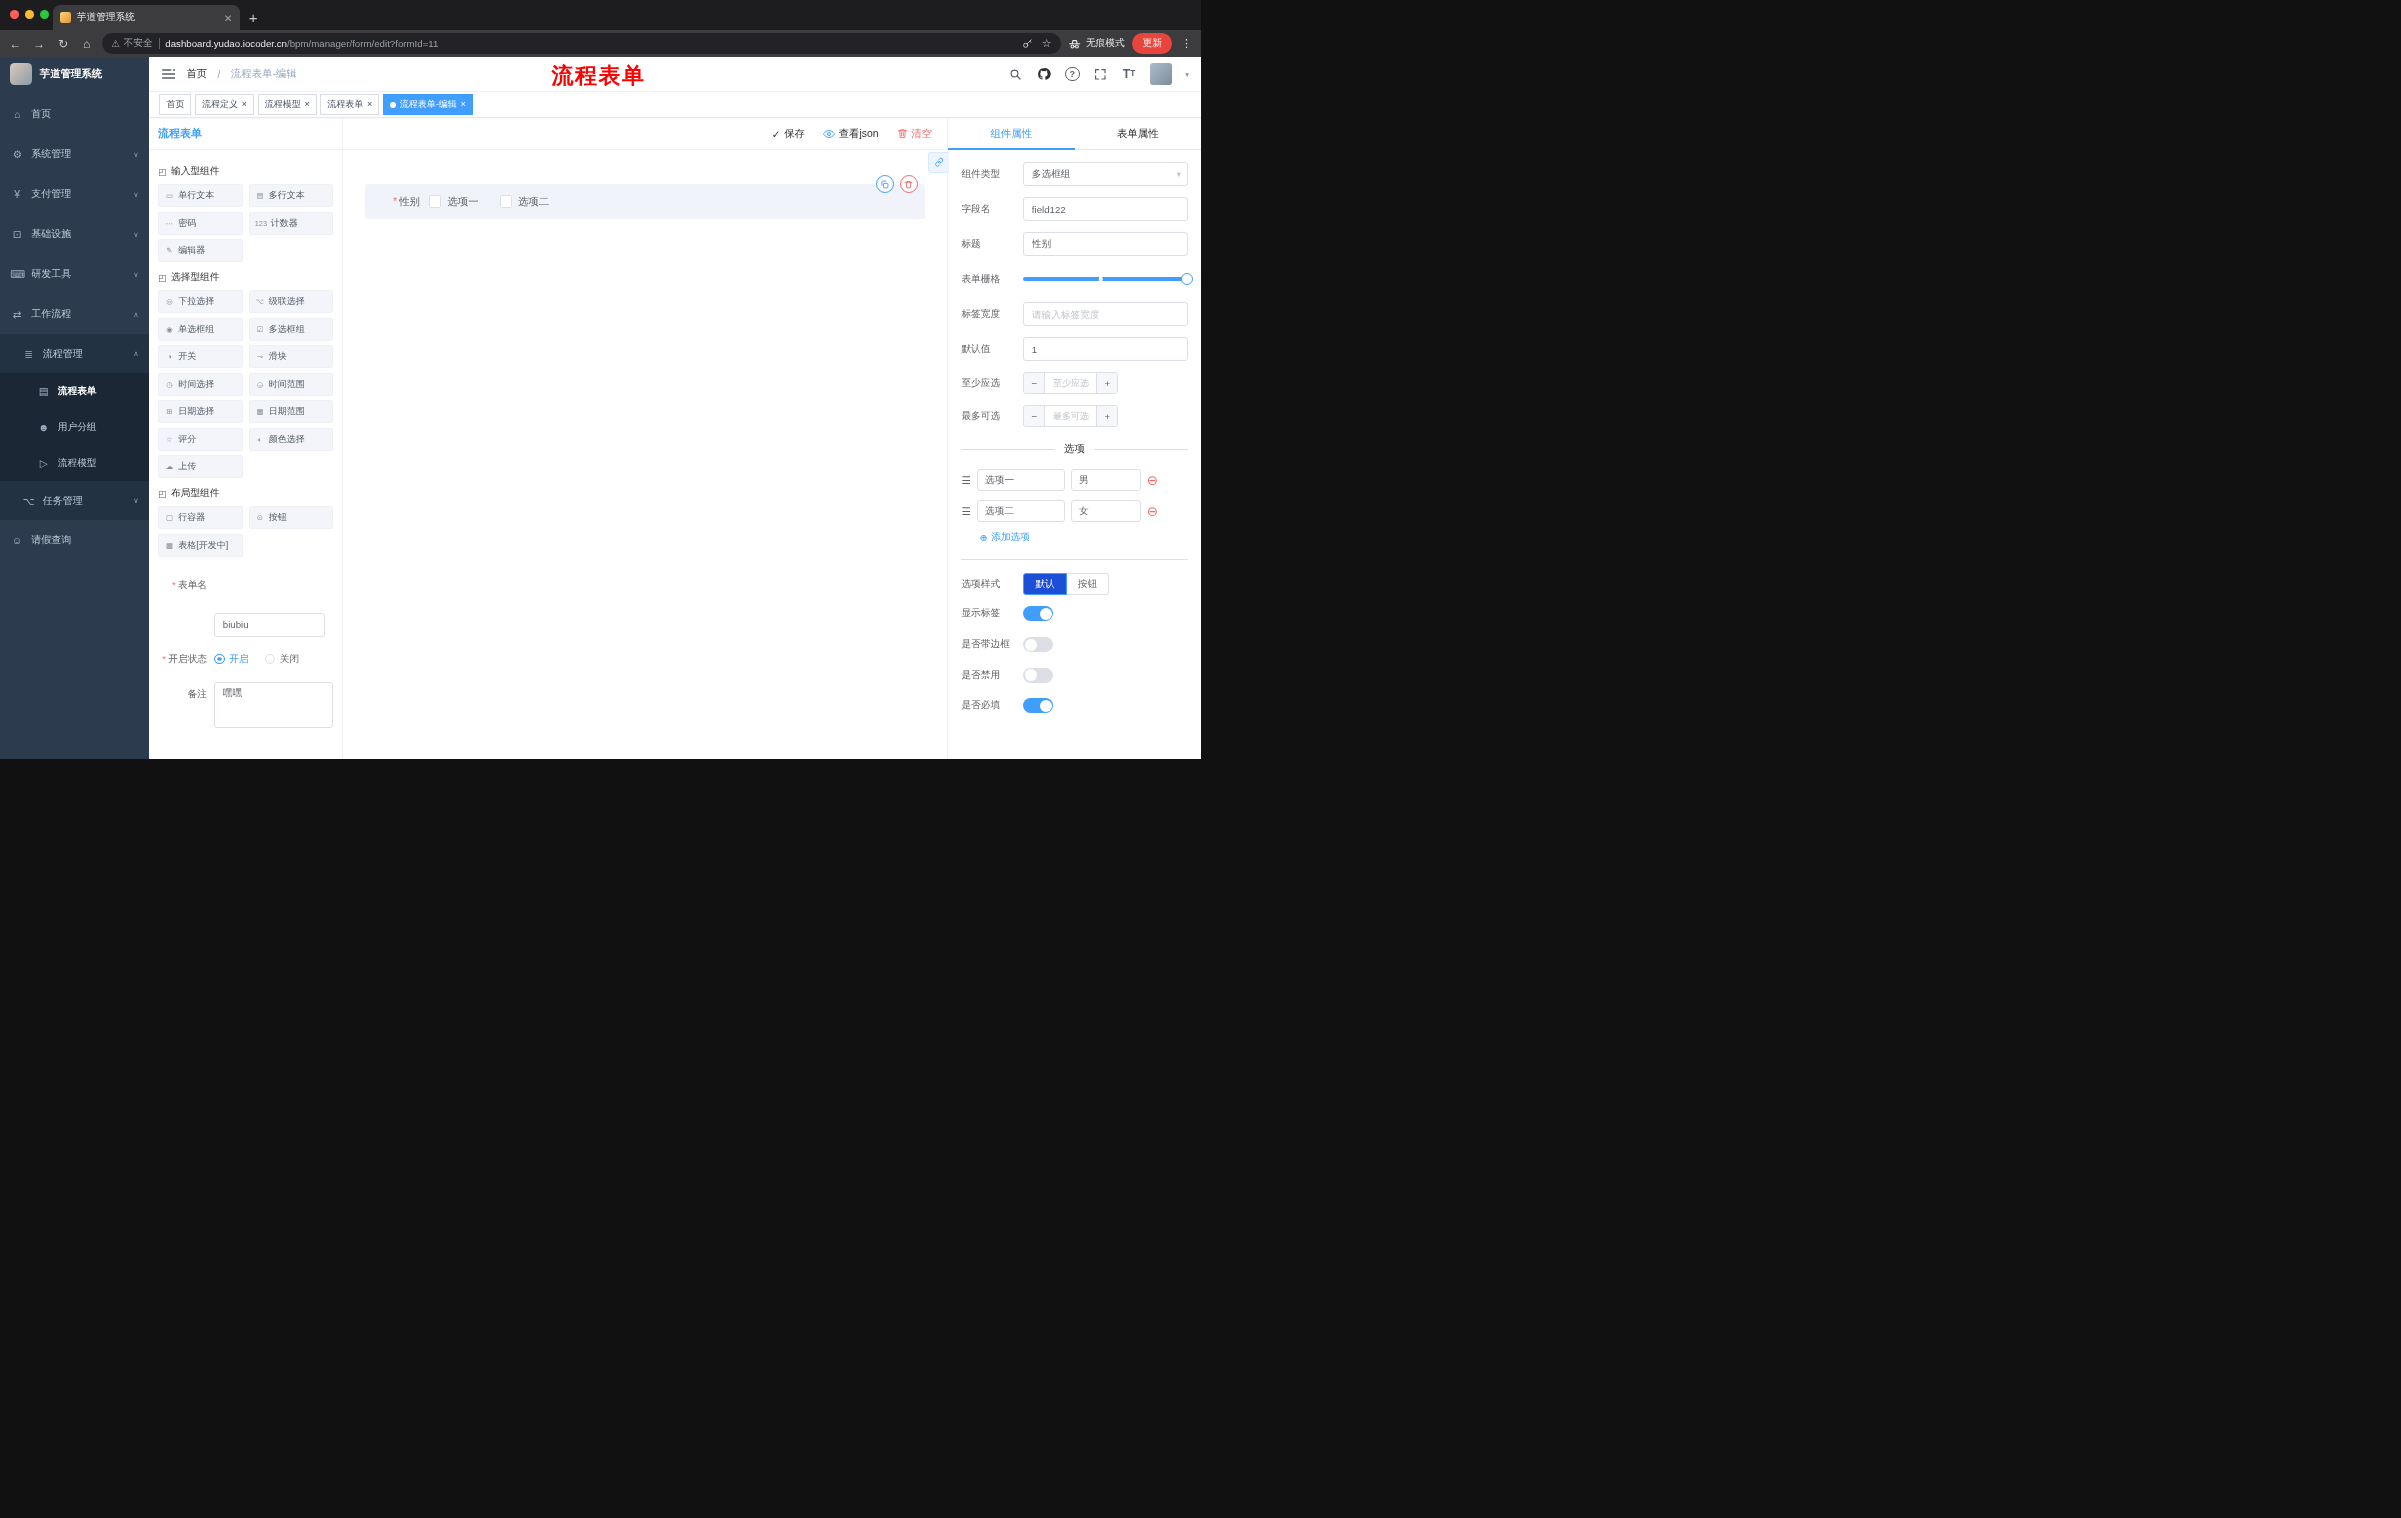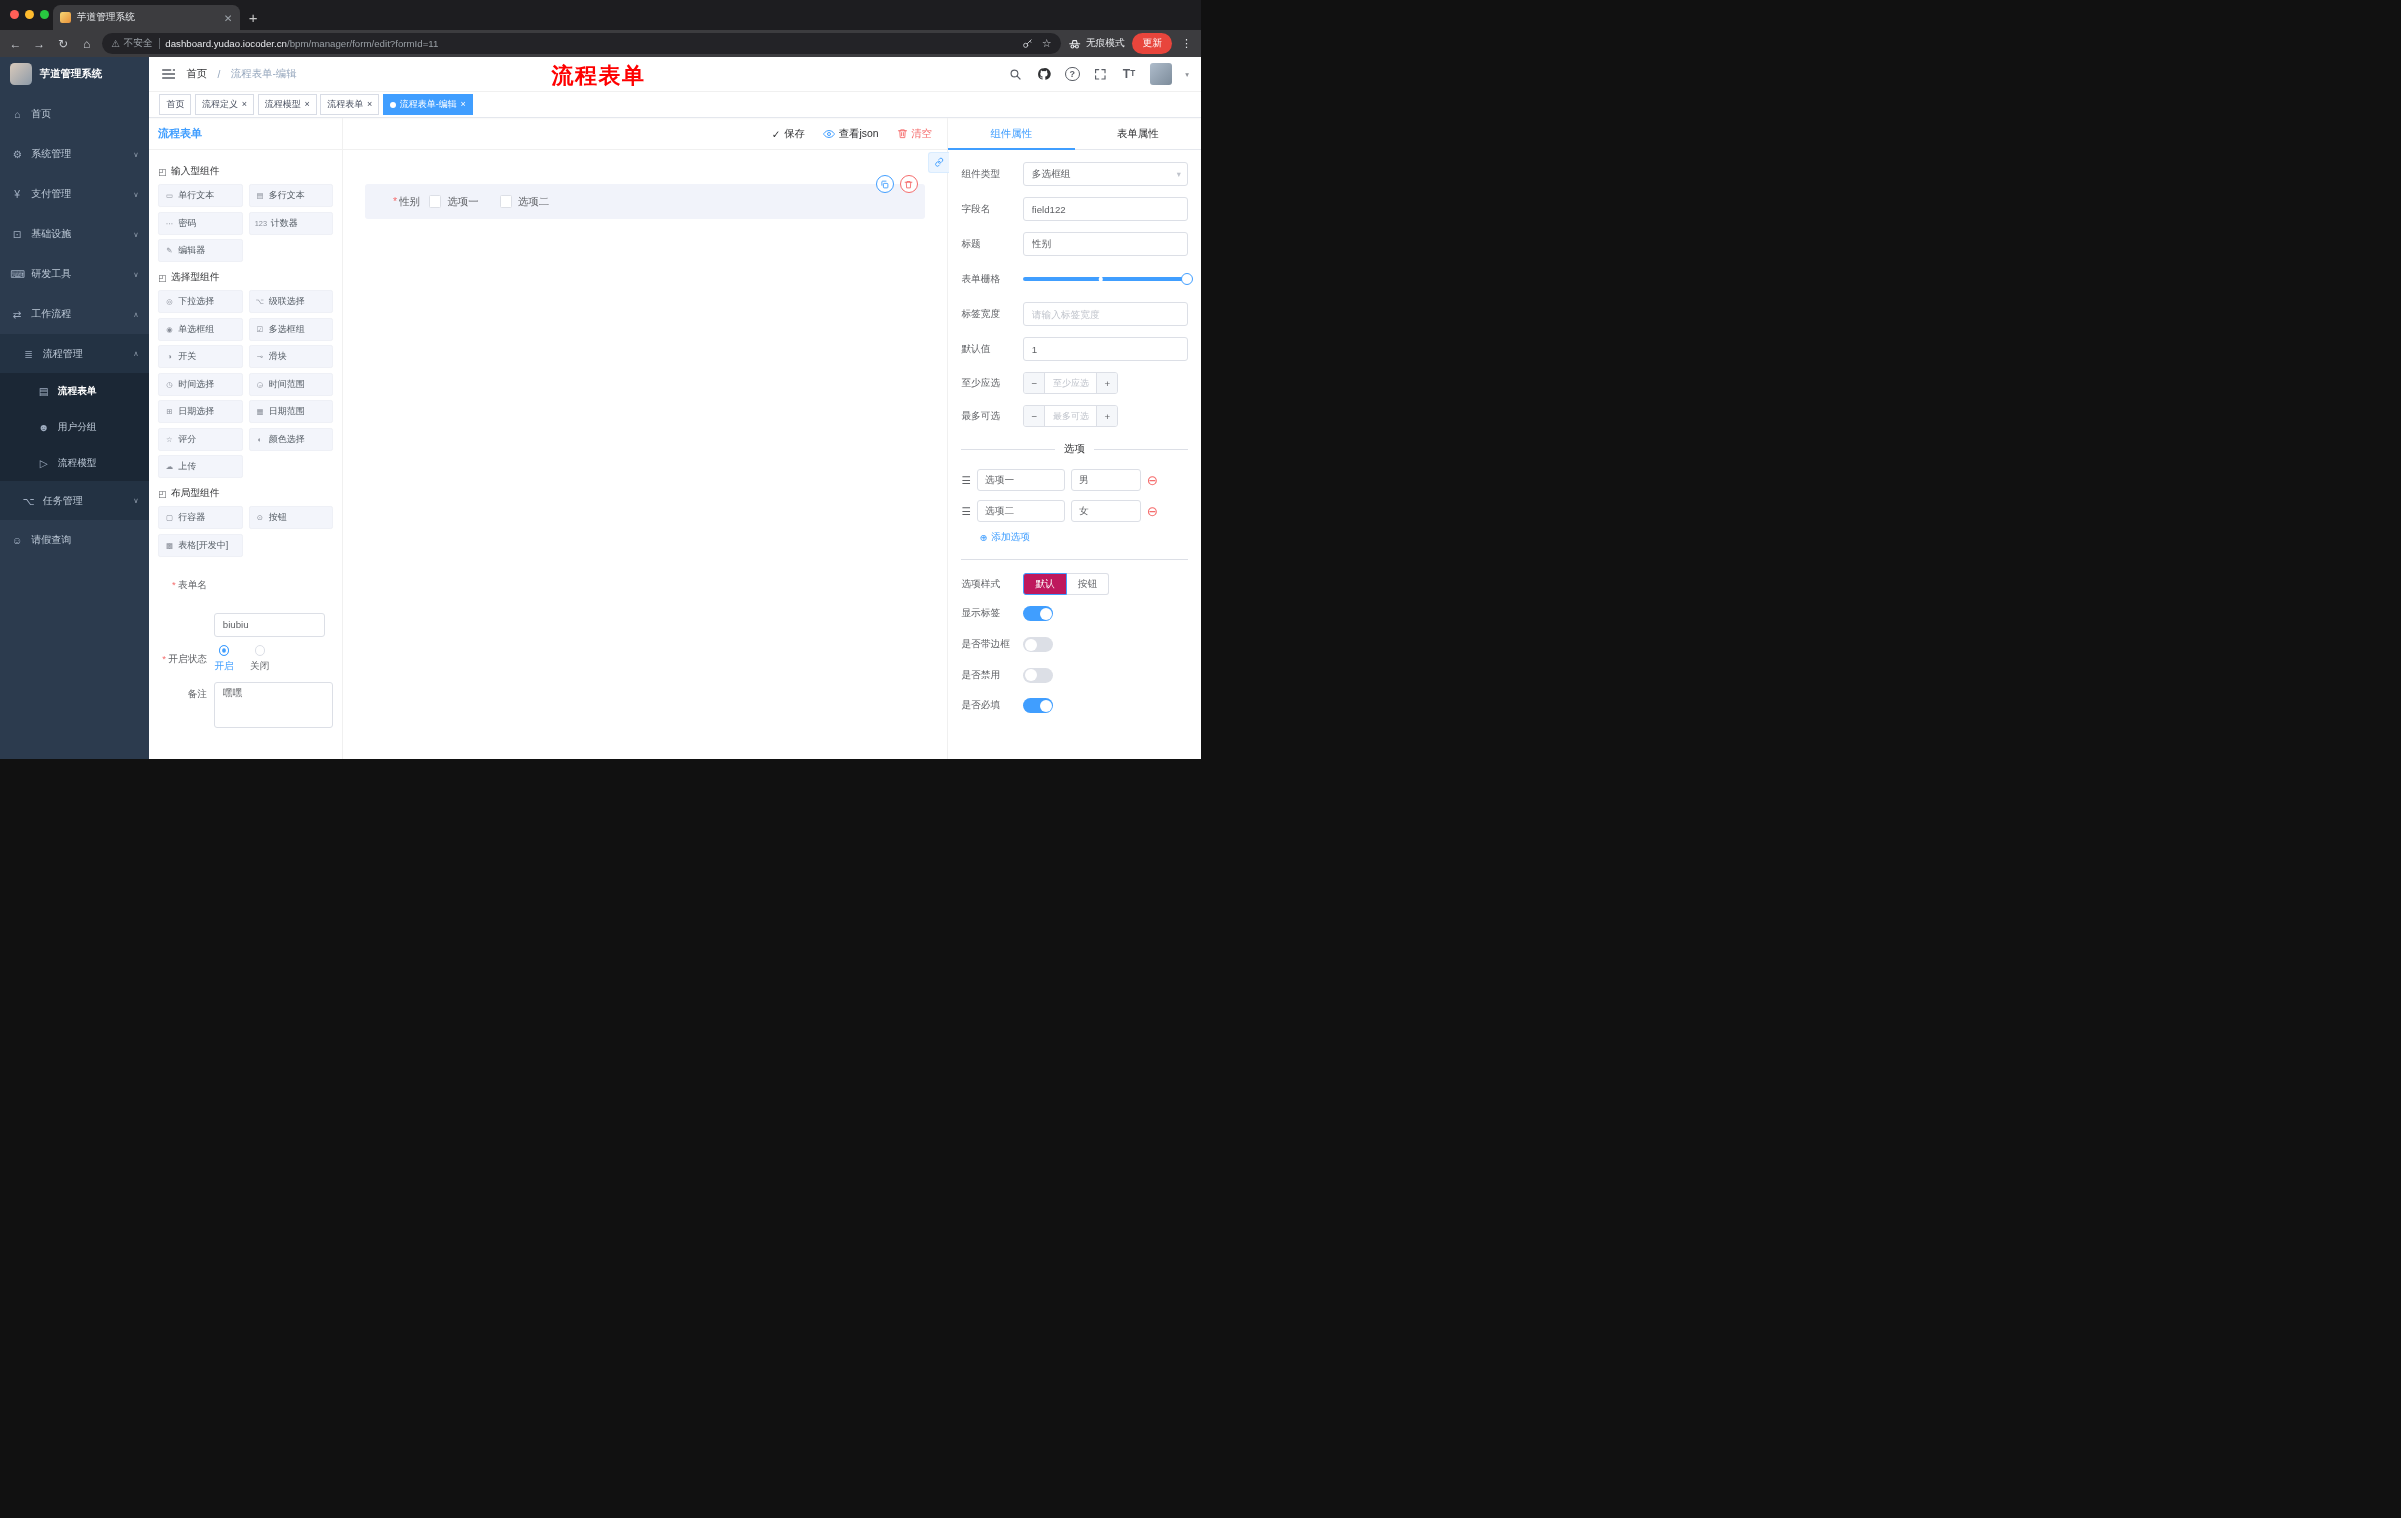--- a/index.html
+++ b/index.html
@@ -80,21 +80,21 @@
   .dform-row{display:flex;gap:7.4px;font-size:9.7px;color:#606266;}
   .dform-label{width:49px;text-align:right;line-height:24px;flex-shrink:0;}
   .req::before{content:"*";color:#f56c6c;margin-right:2.2px;}
   .el-input{height:24px;border:0.7px solid #dcdfe6;border-radius:3px;padding:0 7.4px;font-size:9.7px;
             color:#606266;background:#fff;box-sizing:border-box;outline:none;
             font-family:"Liberation Sans","DejaVu Sans",sans-serif;}
   .el-input::placeholder{color:#c0c4cc;}
   .w150{width:111px;margin-top:40px;}
   textarea.el-input{height:46px;padding:4.5px 7.4px;resize:none;width:130px;}
   .radios{display:flex;align-items:center;gap:16.3px;height:24px;}
-  .radio{display:flex;align-items:center;gap:4.5px;font-size:9.7px;color:#606266;cursor:pointer;flex-direction:column;}
+  .radio{display:flex;align-items:center;gap:4.5px;font-size:9.7px;color:#606266;cursor:pointer;}
   .rdot{width:10.4px;height:10.4px;border:0.7px solid #dcdfe6;border-radius:50%;box-sizing:border-box;background:#fff;}
   .radio.checked .rdot{border-color:#409eff;background:#409eff;box-shadow:inset 0 0 0 2.2px #fff;}
   .radio.checked{color:#409eff;}
   
   .board-col{flex:1;display:flex;flex-direction:column;min-width:0;}
   .board-header{height:31px;display:flex;align-items:center;justify-content:flex-end;gap:18px;
                 padding:0 15px;border-bottom:0.7px solid #f0f0f0;flex-shrink:0;}
   .action{display:flex;align-items:center;gap:3.7px;font-size:10.4px;color:#303133;cursor:pointer;}
   .action.danger{color:#f56c6c;}
   .board{flex:1;padding:15px 22px;position:relative;overflow:hidden;}
@@ -147,21 +147,21 @@
   .drag{color:#606266;font-size:10.4px;cursor:grab;}
   .opt-label{width:88px;height:22px;}
   .opt-value{width:70px;height:22px;}
   .remove-ic{color:#f56c6c;font-size:13.4px;line-height:1;cursor:pointer;}
   .add-option{display:flex;align-items:center;gap:3.7px;color:#409eff;font-size:9.7px;cursor:pointer;margin:3px 0 0 18px;}
   .seg{display:inline-flex;}
   .seg-btn{height:22px;padding:0 11px;display:flex;align-items:center;font-size:9.7px;color:#606266;
            background:#fff;border:0.7px solid #dcdfe6;cursor:pointer;box-sizing:border-box;}
   .seg-btn:first-child{border-radius:3px 0 0 3px;}
   .seg-btn:last-child{border-radius:0 3px 3px 0;border-left:none;}
-  .seg-btn.active{background:#be185d;border-color:#409eff;color:#fff;}
+  .seg-btn.active{background:#1d4ed8;border-color:#409eff;color:#fff;}
   .switch-row{margin-bottom:15.6px;}
   .switch{width:30px;height:15px;border-radius:7.4px;background:#dcdfe6;position:relative;cursor:pointer;flex-shrink:0;}
   .switch::after{content:"";position:absolute;top:1.5px;left:1.5px;width:12px;height:12px;border-radius:50%;background:#fff;}
   .switch.on{background:#409eff;}
   .switch.on::after{left:auto;right:1.5px;}
   svg{display:block;}
 </style>
 </head>
 <body>
 

